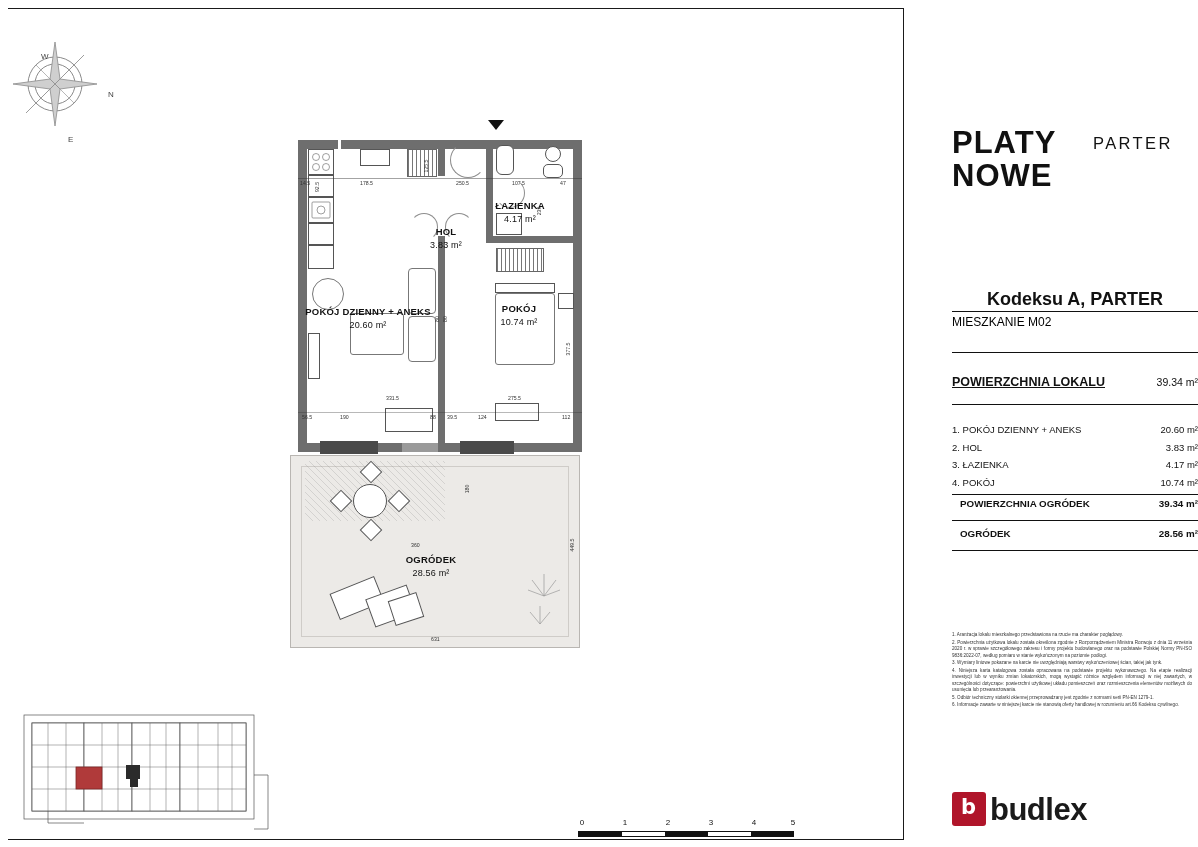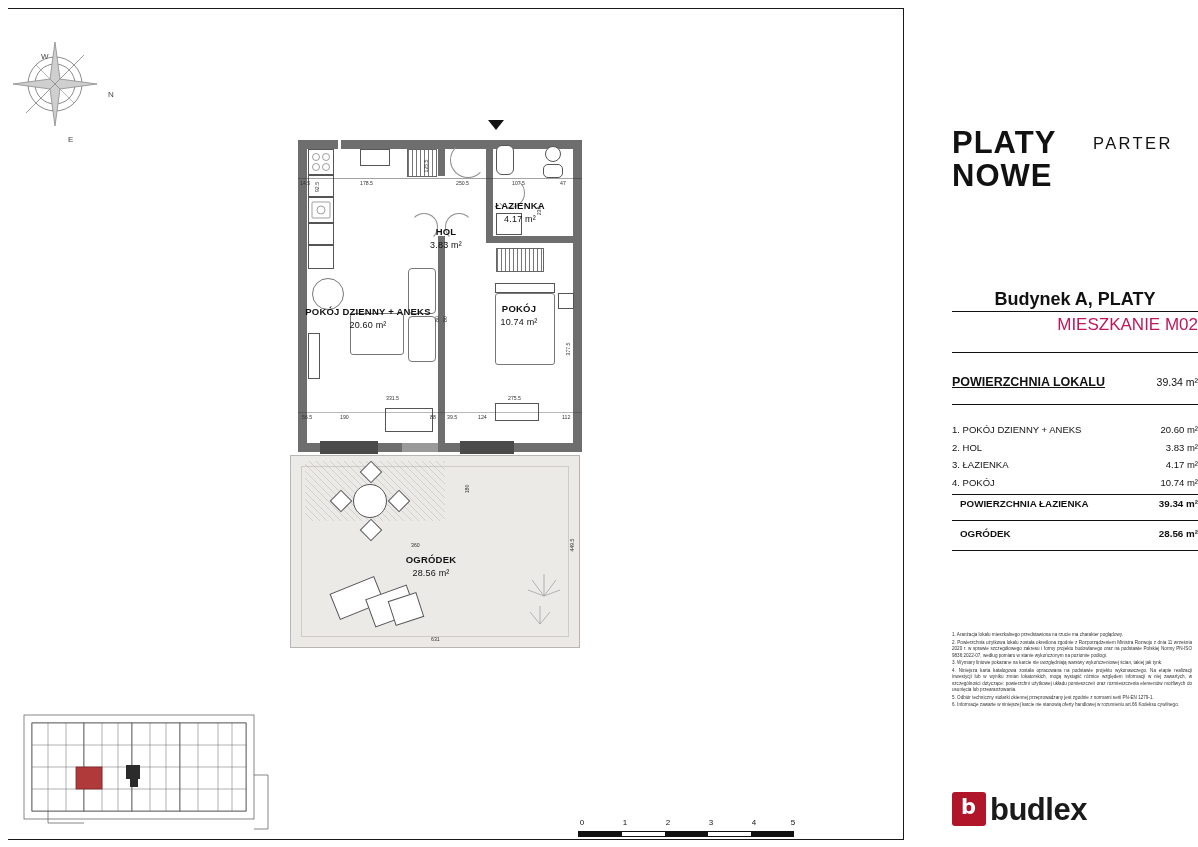--- a/index.html
+++ b/index.html
@@ -94,21 +94,21 @@
   .logo .l1 { position:absolute; left:0; top:0; font-size:31px; font-weight:bold; letter-spacing:1px; color:#111; }
   .logo .l2 { position:absolute; left:0; top:33px; font-size:31px; font-weight:bold; letter-spacing:1px; color:#111; }
   .logo .osiedle { position:absolute; left:141px; top:9px; font-size:16.5px; letter-spacing:2.4px; color:#111; }
 
   .bld {
     position:absolute; left:27px; top:289px; width:246px;
     font-size:18px; font-weight:bold; text-align:center; color:#111;
   }
   .apt {
     position:absolute; left:27px; top:315px; width:246px;
-    font-size:17px; text-align:right; color:#be185d;
+    font-size:12px; text-align:left; color:#000000;
   }
   .rule { position:absolute; background:#111; height:1px; }
 
   .area-head { position:absolute; left:27px; top:375px; width:246px; font-size:12.5px; font-weight:bold;text-decoration:underline; }
   .area-head .v { position:absolute; right:0; top:1px; font-size:10.5px; font-weight:normal; }
 
   .rows { position:absolute; left:27px; top:424px; width:246px; font-size:9.5px; }
   .row { position:relative; height:17.5px; }
   .row .n { position:absolute; left:0; }
   .row .v { position:absolute; right:0; }
@@ -369,21 +369,21 @@
   </div>
 
   <div class="panel">
 
     <div class="logo">
       <span class="l1">PLATY</span>
       <span class="l2">NOWE</span>
       <span class="osiedle">PARTER</span>
     </div>
 
-    <div class="bld">Budynek A, PLATY</div>
+    <div class="bld">Kodeksu A, PARTER</div>
     <div class="rule" style="left:27px;top:311px;width:246px;"></div>
     <div class="apt">MIESZKANIE M02</div>
     <div class="rule" style="left:27px;top:352px;width:246px;"></div>
 
     <div class="area-head">
       <span>POWIERZCHNIA LOKALU</span>
       <span class="v">39.34 m²</span>
     </div>
     <div class="rule" style="left:27px;top:404px;width:246px;"></div>
 
@@ -402,21 +402,21 @@
       </div>
       <div class="row">
         <span class="n"><span>4.</span> <span>POKÓJ</span></span>
         <span class="v">10.74 m²</span>
       </div>
     </div>
 
     <div class="rule" style="left:27px;top:494px;width:246px;"></div>
     <div style="position:absolute;left:27px;top:494px;width:246px;">
       <div class="sum">
-        <span class="n">POWIERZCHNIA ŁAZIENKA</span>
+        <span class="n">POWIERZCHNIA OGRÓDEK</span>
         <span class="v">39.34 m²</span>
       </div>
       <div class="rule" style="left:0;top:26px;width:246px;"></div>
       <div class="sum2" style="margin-top:6px;">
         <span class="n">OGRÓDEK</span>
         <span class="v">28.56 m²</span>
       </div>
     </div>
     <div class="rule" style="left:27px;top:550px;width:246px;"></div>
 

